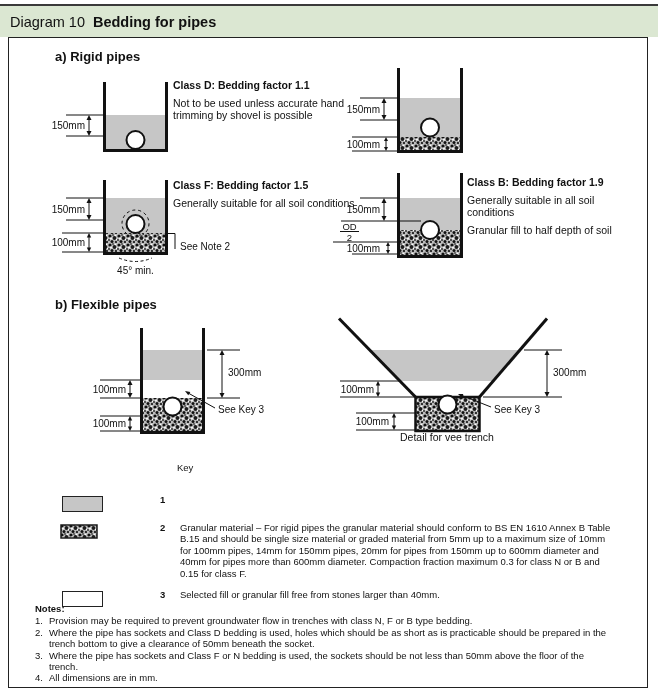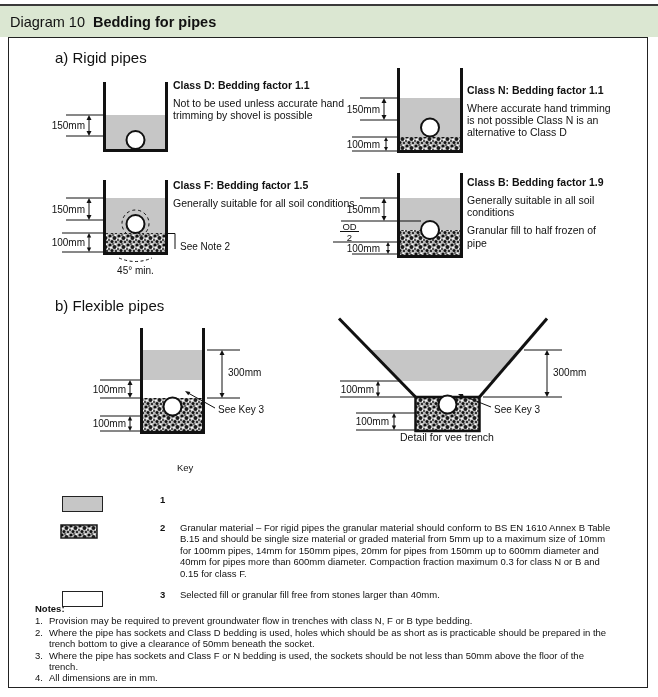--- a/index.html
+++ b/index.html
@@ -6,21 +6,21 @@
   #page{position:relative;width:658px;height:697px;background:#fff;overflow:hidden;
         font-family:"Liberation Sans",sans-serif;color:#111;}
   .abs{position:absolute;}
   
   .hdr{left:0;top:4px;width:658px;height:31px;background:#dbe7d2;border-top:2px solid #3a3a3a;
        display:flex;align-items:center;}
   .hdr .lbl{font-size:14.5px;margin-left:10px;}
   .hdr .ttl{font-size:14.5px;font-weight:bold;margin-left:8px;text-align:right;}
   
   .box{left:8px;top:37px;width:640px;height:651px;border:1.6px solid #222;box-sizing:border-box;}
-  .sech{font-size:15px;font-weight:normal;}
+  .sech{font-size:13px;font-weight:bold;}
   
   .dt .dtitle{font-size:10.5px;font-weight:bold;line-height:1.15;margin:0;}
   .dt p{font-size:10.5px;line-height:1.16;margin:6px 0 0;}
   svg{position:absolute;overflow:visible;}
   svg text{font-family:"Liberation Sans",sans-serif;font-size:10px;fill:#111;}
   svg .cap{font-size:10.5px;}
   svg .frac{font-size:9.5px;}
   .ln{stroke:#111;stroke-width:1;}
   .thick{stroke:#111;stroke-width:3;}
   .solid{fill:#111;}
@@ -105,24 +105,20 @@
     <polygon class="solid" points="384,98 381.5,103 386.5,103"></polygon>
     <polygon class="solid" points="384,120 381.5,115 386.5,115"></polygon>
     <text x="380" y="112.5" text-anchor="end">150mm</text>
     <line class="ln" x1="352" y1="137" x2="398" y2="137"></line>
     <line class="ln" x1="352" y1="151" x2="398" y2="151"></line>
     <line class="ln" x1="386" y1="140" x2="386" y2="148"></line>
     <polygon class="solid" points="386,137 384,141 388,141"></polygon>
     <polygon class="solid" points="386,151 384,147 388,147"></polygon>
     <text x="380" y="147.5" text-anchor="end">100mm</text>
   </svg>
-  <div class="abs dt" style="left:467px;top:84px;width:158px;">
-    <div class="dtitle" style="width:170px;">Class N: Bedding factor 1.1</div>
-    <p style="width:152px;">Where accurate hand trimming is not possible Class N is an alternative to Class D</p>
-  </div>
 
   <svg style="left:30px;top:175px;" width="150" height="105" viewBox="30 175 150 105">
     <rect class="greyfill" x="106" y="198" width="59" height="35"></rect>
     <rect x="106" y="233" width="59" height="19" fill="url(#granular)"></rect>
     <rect class="solid" x="103" y="180" width="3" height="75"></rect>
     <rect class="solid" x="165" y="180" width="3" height="75"></rect>
     <rect class="solid" x="103" y="252" width="65" height="3"></rect>
     <circle cx="135.5" cy="223.5" r="13.5" fill="none" stroke="#111" stroke-width="1" stroke-dasharray="3,3"></circle>
     <circle class="pipe" cx="135.5" cy="224" r="9"></circle>
     <line class="ln" x1="66" y1="198" x2="104" y2="198"></line>
@@ -167,21 +163,21 @@
     <line class="ln" x1="333" y1="242" x2="398" y2="242"></line>
     <line class="ln" x1="352" y1="254" x2="398" y2="254"></line>
     <line class="ln" x1="388" y1="245" x2="388" y2="251"></line>
     <polygon class="solid" points="388,242 386,246 390,246"></polygon>
     <polygon class="solid" points="388,254 386,250 390,250"></polygon>
     <text x="380" y="252" text-anchor="end">100mm</text>
   </svg>
   <div class="abs dt" style="left:467px;top:176px;width:160px;">
     <div class="dtitle" style="width:170px;">Class B: Bedding factor 1.9</div>
     <p style="width:150px;">Generally suitable in all soil conditions</p>
-    <p style="width:150px;">Granular fill to half frozen of pipe</p>
+    <p style="width:150px;">Granular fill to half depth of soil</p>
   </div>
 
   <div class="abs sech" style="left:55px;top:297px;">b) Flexible pipes</div>
 
   <svg style="left:85px;top:318px;" width="190" height="130" viewBox="85 318 190 130">
     <rect class="greyfill" x="143" y="350" width="59" height="30"></rect>
     <rect x="143" y="398" width="59" height="33" fill="url(#granular)"></rect>
     <rect class="solid" x="140" y="328" width="3" height="106"></rect>
     <rect class="solid" x="202" y="328" width="3" height="106"></rect>
     <rect class="solid" x="140" y="431" width="65" height="3"></rect>

